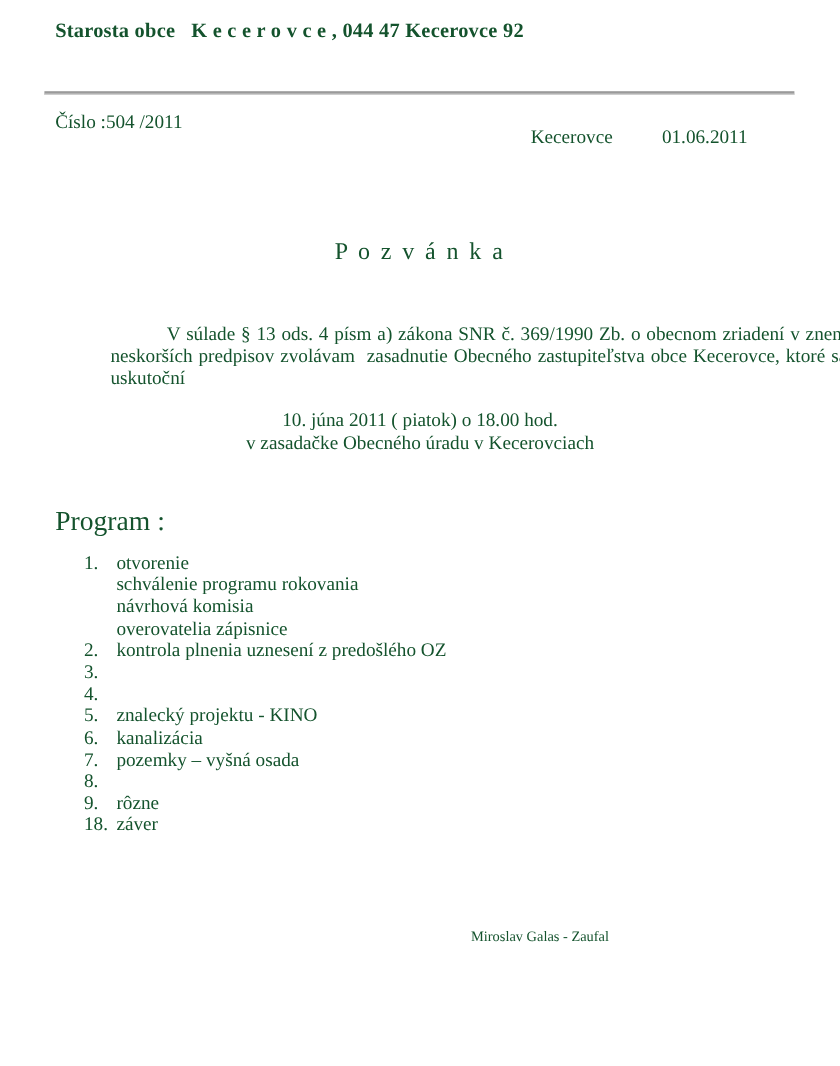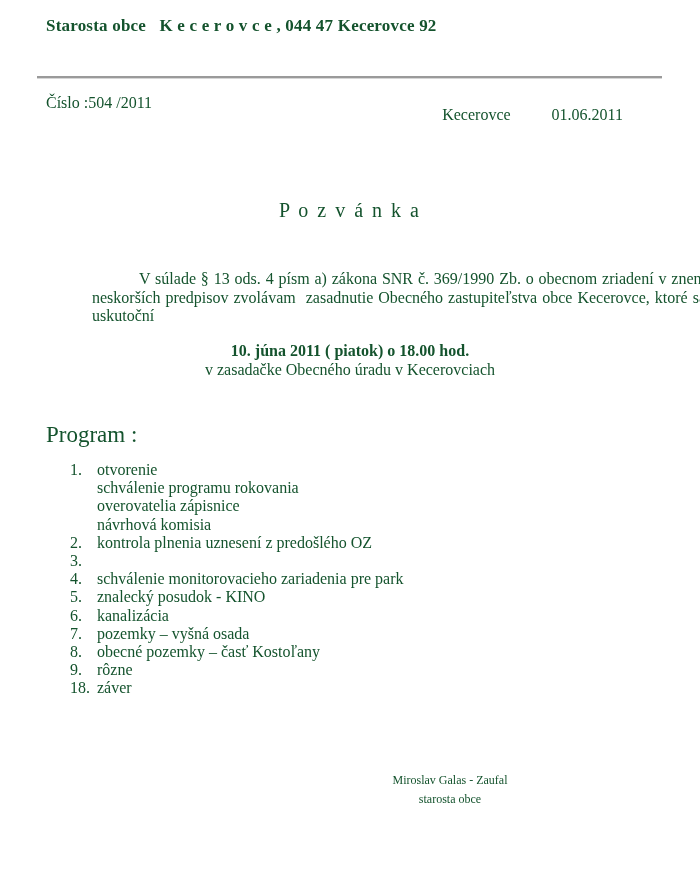--- a/index.html
+++ b/index.html
@@ -36,21 +36,21 @@
     position:absolute; left:48px; top:270px; width:614px;
     font-size:16px; line-height:18.5px;
     text-align:justify; text-indent:47px;
     white-space:pre-wrap;
     margin-left:44px;
   }
   .meeting {
     position:absolute; left:0; top:342px; width:700px;
     text-align:center; font-size:16px; line-height:18.5px;
   }
-  .meeting .when { font-weight:bold; }
+  .meeting .when { font-weight:normal; }
   .program-label {
     position:absolute; left:46px; top:422px;
     font-size:23px;
   }
   .program-list {
     position:absolute; left:70px; top:461px; width:560px;
     font-size:16px; line-height:18.2px;
   }
   .prow { display:flex; }
   .pnum { flex:none; width:27px; }
@@ -91,61 +91,58 @@
     <div class="prow">
         <span class="pnum">1.</span>
         <span>otvorenie</span>
       </div>
     <div class="prow">
         <span class="pnum"></span>
         <span>schválenie programu rokovania</span>
       </div>
     <div class="prow">
         <span class="pnum"></span>
-        <span>overovatelia zápisnice</span>
+        <span>návrhová komisia</span>
       </div>
     <div class="prow">
         <span class="pnum"></span>
-        <span>návrhová komisia</span>
+        <span>overovatelia zápisnice</span>
       </div>
     <div class="prow">
         <span class="pnum">2.</span>
         <span>kontrola plnenia uznesení z predošlého OZ</span>
       </div>
     <div class="prow">
         <span class="pnum">3.</span>
       </div>
     <div class="prow">
         <span class="pnum">4.</span>
-        <span>schválenie monitorovacieho zariadenia pre park</span>
       </div>
     <div class="prow">
         <span class="pnum">5.</span>
-        <span>znalecký posudok - KINO</span>
+        <span>znalecký projektu - KINO</span>
       </div>
     <div class="prow">
         <span class="pnum">6.</span>
         <span>kanalizácia</span>
       </div>
     <div class="prow">
         <span class="pnum">7.</span>
         <span>pozemky – vyšná osada</span>
       </div>
     <div class="prow">
         <span class="pnum">8.</span>
-        <span>obecné pozemky – časť Kostoľany</span>
       </div>
     <div class="prow">
         <span class="pnum">9.</span>
         <span>rôzne</span>
       </div>
     <div class="prow">
         <span class="pnum">18.</span>
         <span>záver</span>
       </div>
   </div>
 
   <div class="signature">
     <div>Miroslav Galas - Zaufal</div>
-    <div>starosta obce</div>
   </div>
 
 </div>
 
 </body></html>

